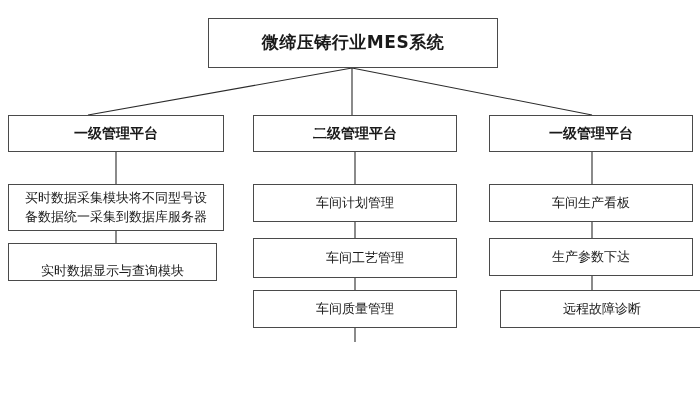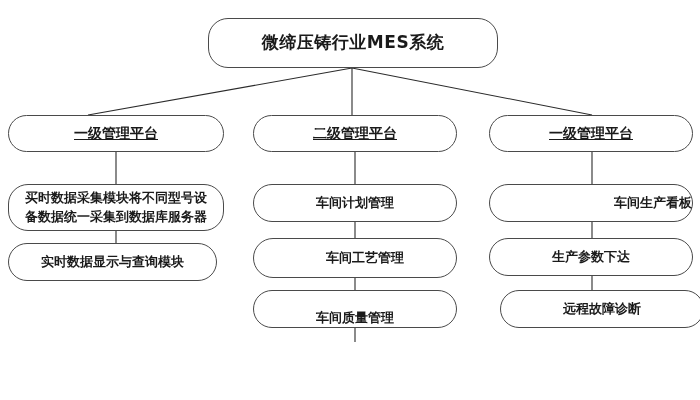--- a/index.html
+++ b/index.html
@@ -31,44 +31,43 @@
     width: 700px;
     height: 400px;
     pointer-events: none;
   }
 
   .node {
     position: absolute;
     box-sizing: border-box;
     background: #ffffff;
     border: 1px solid #4a4a4a;
-    border-radius: 20px;
+    border-radius: 0;
     display: flex;
     align-items: center;
     justify-content: center;
     text-align: center;
     line-height: 1.28;
     z-index: 2;
   }
 
   .node-title {
     font-size: 17px;
     font-weight: bold;
     letter-spacing: 0.5px;
   }
 
   .node-level {
     font-size: 14px;
     font-weight: bold;
-    text-decoration: underline;
   }
 
   .node-leaf {
     font-size: 13px;
-    font-weight: bold;
+    font-weight: normal;
   }
 
   .node-leaf.two-line {
     font-size: 13px;
     padding: 2px 4px;
     line-height: 1.45;
   }
 
   .leaf-text {
     display: block;
@@ -107,46 +106,46 @@
 
   <div class="node node-level" style="left:8px; top:115px; width:216px; height:37px;">
     <span class="leaf-text">一级管理平台</span>
   </div>
 
   <div class="node node-leaf two-line" style="left:8px; top:184px; width:216px; height:47px;">
     <span class="leaf-text">买时数据采集模块将不同型号设
 备数据统一采集到数据库服务器</span>
   </div>
 
-  <div class="node node-leaf" style="left:8px; top:243px; width:209px; height:38px;">
+  <div class="node node-leaf" style="left:8px; top:243px; width:209px; height:38px;align-items:flex-end;">
     <span class="leaf-text">实时数据显示与查询模块</span>
   </div>
 
   <div class="node node-level" style="left:253px; top:115px; width:204px; height:37px;text-align:right;">
     <span class="leaf-text">二级管理平台</span>
   </div>
 
   <div class="node node-leaf" style="left:253px; top:184px; width:204px; height:38px;">
     <span class="leaf-text">车间计划管理</span>
   </div>
 
   <div class="node node-leaf" style="left:253px; top:238px; width:204px; height:40px;padding-left:20px;">
     <span class="leaf-text">车间工艺管理</span>
   </div>
 
-  <div class="node node-leaf" style="left:253px; top:290px; width:204px; height:38px;align-items:flex-end;">
+  <div class="node node-leaf" style="left:253px; top:290px; width:204px; height:38px;">
     <span class="leaf-text">车间质量管理</span>
   </div>
 
 
   <div class="node node-level" style="left:489px; top:115px; width:204px; height:37px;">
     <span class="leaf-text">一级管理平台</span>
   </div>
 
-  <div class="node node-leaf" style="left:489px; top:184px; width:204px; height:38px;justify-content:flex-end;">
+  <div class="node node-leaf" style="left:489px; top:184px; width:204px; height:38px;">
     <span class="leaf-text">车间生产看板</span>
   </div>
 
   <div class="node node-leaf" style="left:489px; top:238px; width:204px; height:38px;">
     <span class="leaf-text">生产参数下达</span>
   </div>
 
   <div class="node node-leaf" style="left:489px; top:290px; width:204px; height:38px;margin-left:11px;">
     <span class="leaf-text">远程故障诊断</span>
   </div>

